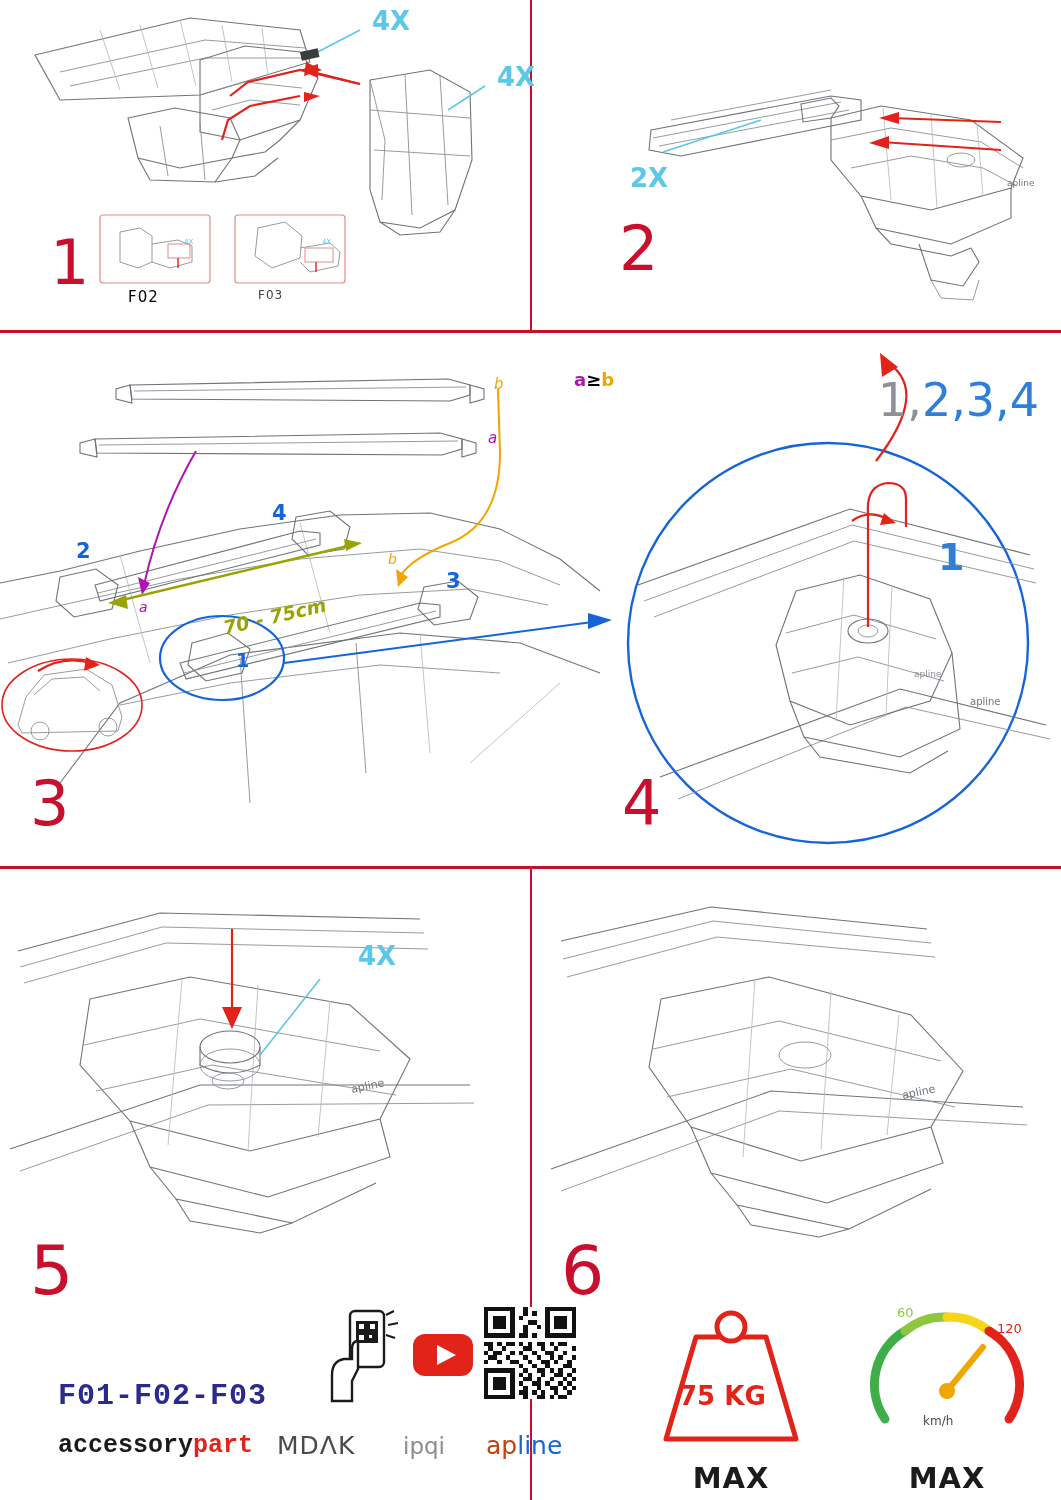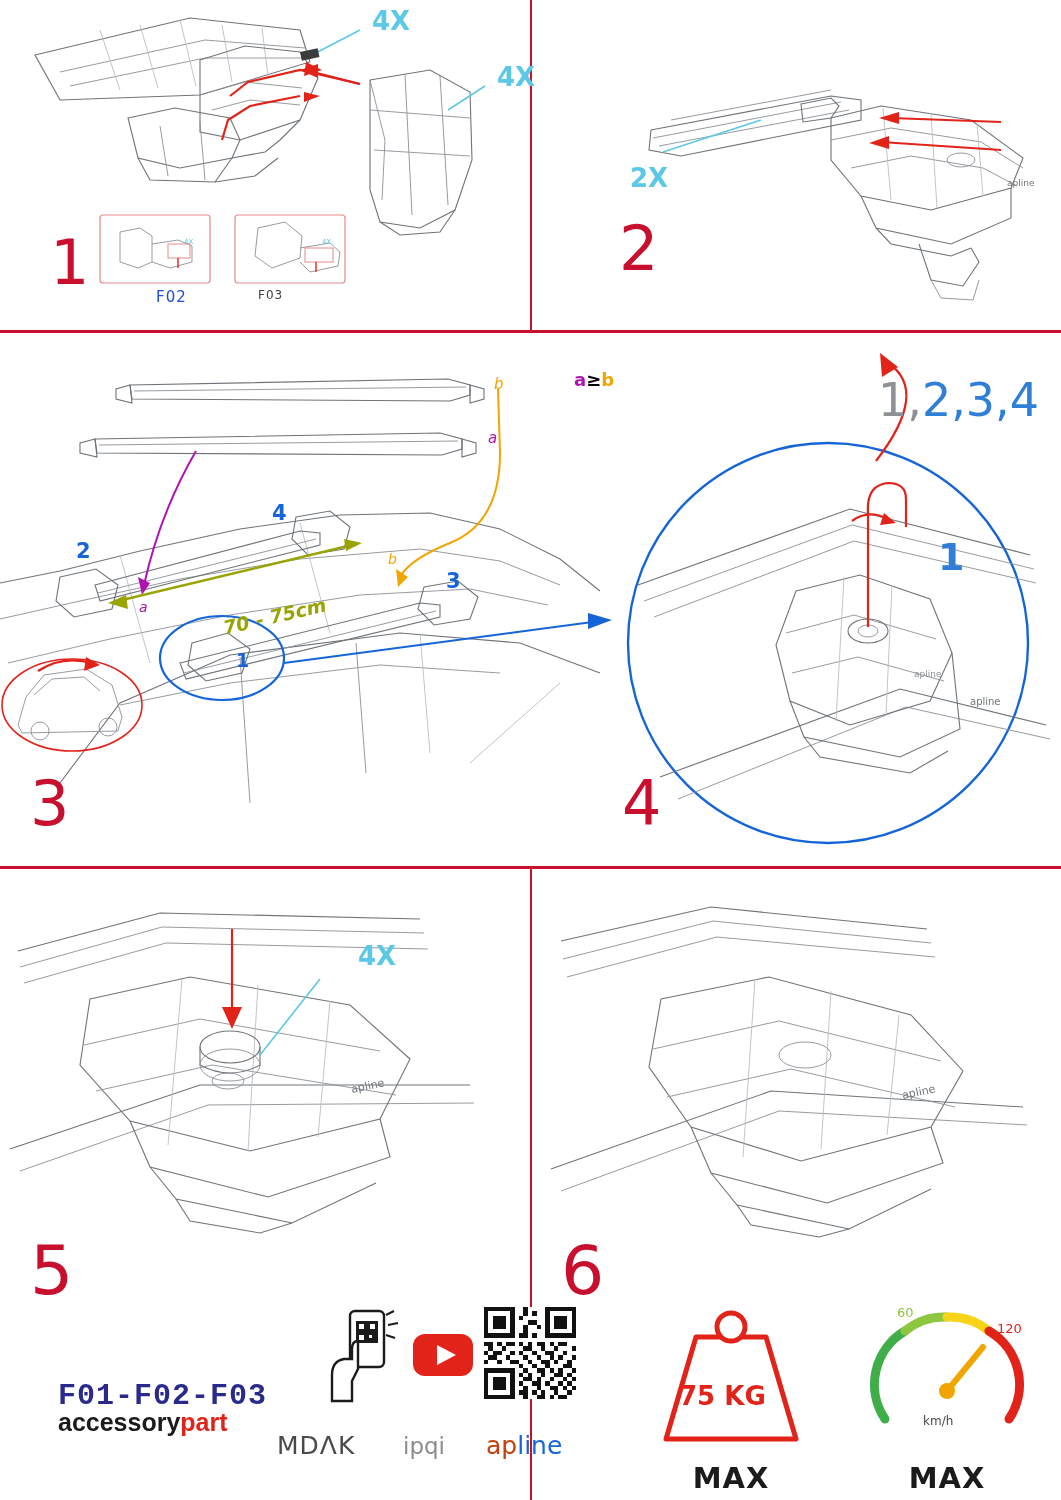--- a/index.html
+++ b/index.html
@@ -90,21 +90,21 @@
         <path class="ln2" d="M258 228 L285 222 L302 236 L300 258 L272 268 L255 256 Z" fill="#fff"></path>
         <path class="ln2" d="M300 248 L330 243 L340 252 L338 266 L310 272 L300 262"></path>
         <rect x="305" y="248" width="28" height="14" fill="none" stroke="#e38b8b" stroke-width="1"></rect>
         <path d="M316 262 L316 272" stroke="#e2231a" stroke-width="1.4"></path>
         <text x="322" y="244" fill="#5bc8e8" font-size="7" font-family="DejaVu Sans">4X</text>
       </g>
     </svg>
     <div class="stepnum" style="left:50px;top:232px;font-size:62px;">1</div>
     <div class="qty" style="left:372px;top:6px;font-size:26px;">4X</div>
     <div class="qty" style="left:497px;top:62px;font-size:26px;">4X</div>
-    <div class="lbl" style="left:156px;top:288px;font-size:15px;color:#1d4ed8;letter-spacing:1px;">F02</div>
+    <div class="lbl" style="left:128px;top:288px;font-size:15px;color:#000000;letter-spacing:1px;">F02</div>
     <div class="lbl" style="left:258px;top:288px;font-size:12px;color:#404040;letter-spacing:1px;">F03</div>
   </div>
 
   <div class="panel" style="left:531px;top:0;width:530px;height:330px;">
     <svg width="530" height="330" viewBox="0 0 530 330">
 
       <path class="ln" d="M120 130 L300 96 L330 100 L330 120 L150 156 L118 150 Z" fill="#fff"></path>
       <path class="ln2" d="M122 138 L310 102"></path>
       <path class="ln2" d="M128 146 L318 110"></path>
       <path class="ln2" d="M140 120 L300 90"></path>
@@ -279,21 +279,21 @@
       <polygon points="222,138 232,160 242,138" fill="#e2231a"></polygon>
 
       <path class="cyanline" d="M260 186 L320 110"></path>
       <text x="352" y="224" font-size="11" fill="#6e7479" font-family="DejaVu Sans" transform="rotate(-12 352 224)">apline</text>
     </svg>
     <div class="qty" style="left:358px;top:72px;font-size:26px;">4X</div>
     <div class="stepnum" style="left:30px;top:368px;font-size:68px;">5</div>
 
     <div style="position:absolute;left:58px;top:510px;font-size:30px;font-weight:700;color:#2a2a8c;font-family:Liberation Mono, monospace;letter-spacing:1px;">F01-F02-F03</div>
 
-    <div style="position:absolute;left:58px;top:539px;font-size:25px;font-family:Liberation Sans, sans-serif;">
+    <div style="position:absolute;left:58px;top:562px;font-size:25px;font-family:Liberation Mono, monospace;">
       <span style="color:#1b1b1b;font-weight:700;">accessory</span><span style="color:#e2231a;font-weight:700;">part</span>
     </div>
     <div style="position:absolute;left:277px;top:562px;font-size:25px;font-family:'DejaVu Sans',sans-serif;color:#4a4a4a;letter-spacing:1px;">
       <span>MD</span><span>ΛK</span>
     </div>
     <div style="position:absolute;left:403px;top:564px;font-size:23px;font-family:'DejaVu Sans',sans-serif;color:#8c8c8c;">
       <span>ip</span><span>qi</span>
     </div>
     <div style="position:absolute;left:486px;top:562px;font-size:25px;font-family:'DejaVu Sans',sans-serif;">
       <span style="color:#c2410c;">ap</span><span style="color:#1565d8;">line</span>

